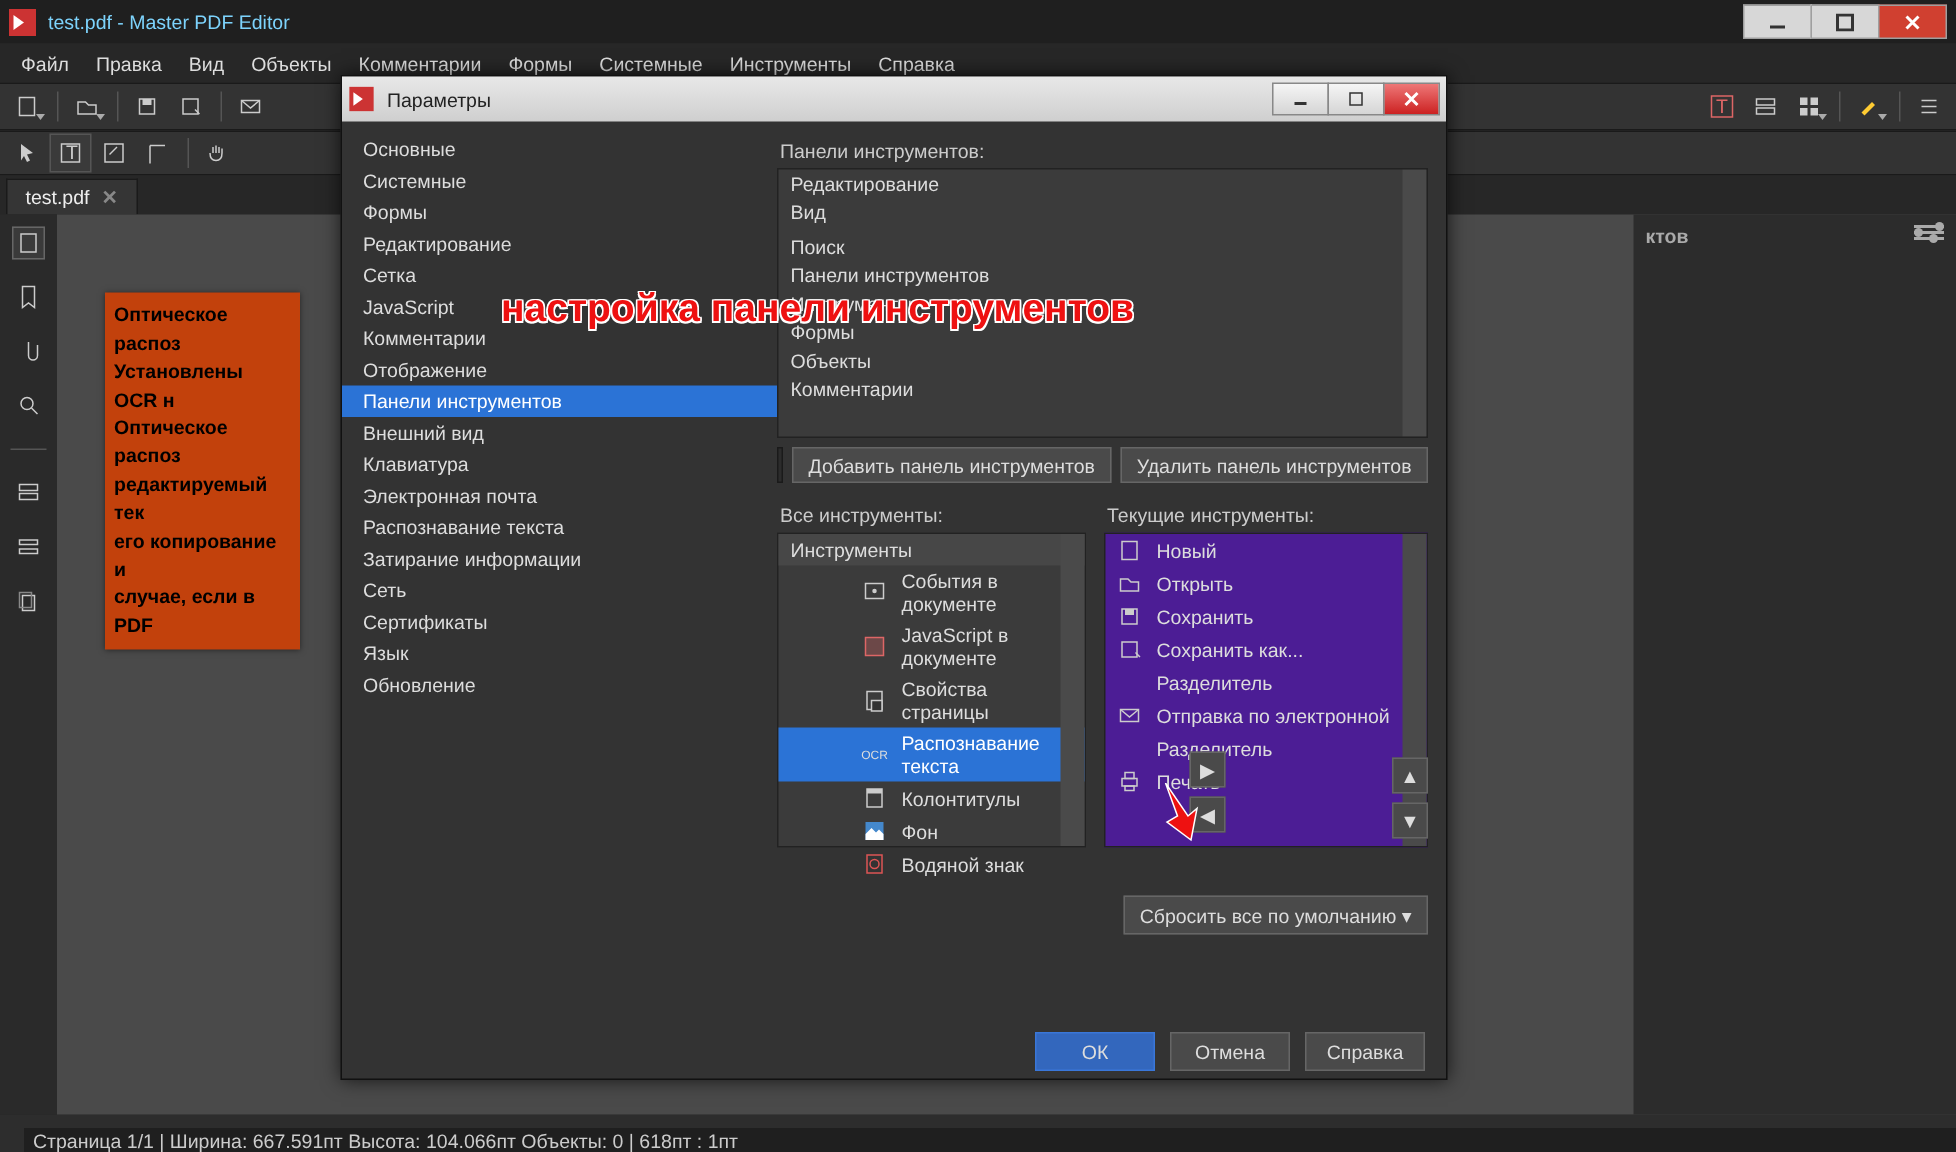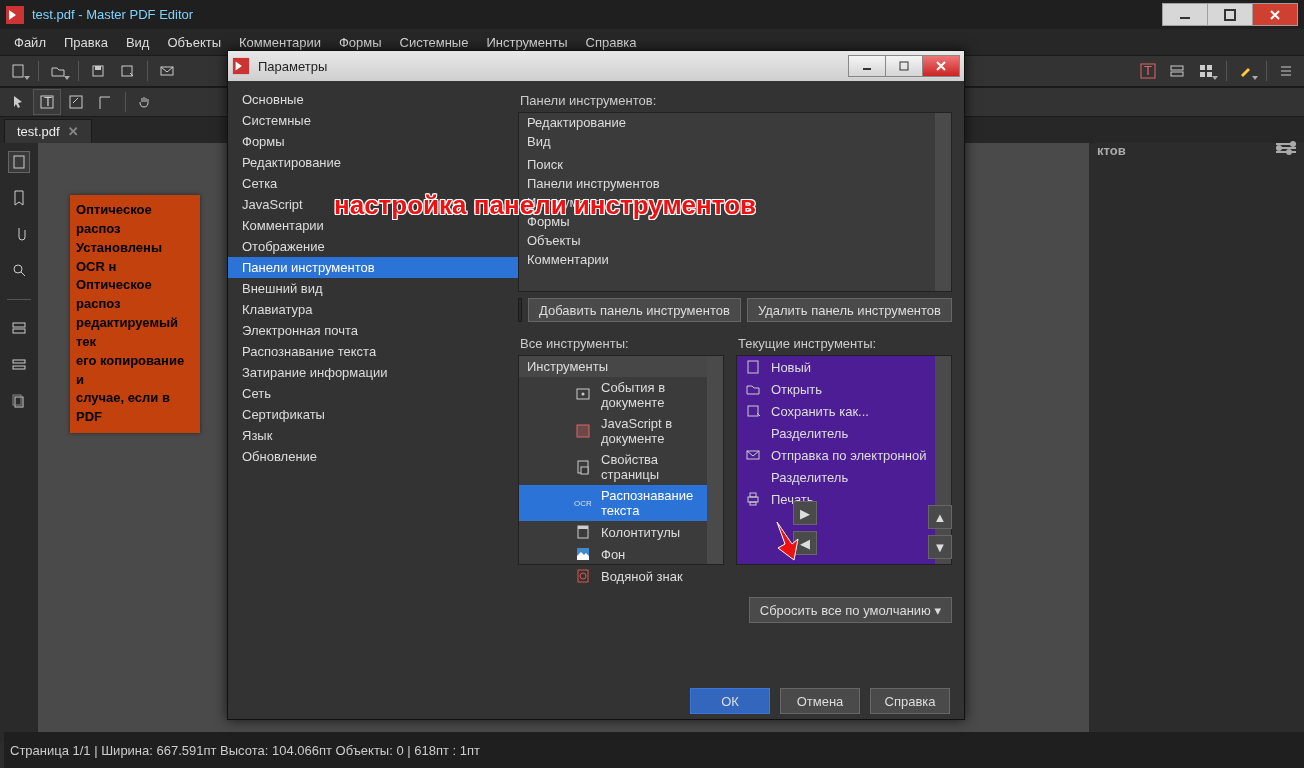--- a/index.html
+++ b/index.html
@@ -31,28 +31,28 @@
 
 .workspace { position:relative; height:600px; background:#262626;}
 .left-gutter { position:absolute; left:0; top:0; width:38px; height:100%; background:#2a2a2a; display:flex; flex-direction:column; align-items:center; gap:14px; padding-top:8px;}
 .gutter-icon{width:22px;height:22px;color:#bbb;display:flex;align-items:center;justify-content:center;}
 .gutter-icon.active{background:#3a3a3a;border:1px solid #666;}
 
 .canvas { position:absolute; left:38px; right:0; top:0; height:100%; background:#4a4a4a;}
 .page-preview { position:absolute; left:32px; top:52px; width:130px; background:#c2410c; color:#000; padding:6px; font-size:11px; font-weight:bold; line-height:1.45; box-shadow:0 0 4px rgba(0,0,0,.5);}
 
 .right-panel{position:absolute;right:0;top:0;width:215px;height:100%;background:#2c2c2c;}
-.rp-head{height:28px;display:flex;align-items:flex-start;padding:0 8px;color:#aaa;font-weight:bold;justify-content:space-between;}
+.rp-head{height:28px;display:flex;align-items:center;padding:0 8px;color:#aaa;font-weight:bold;justify-content:space-between;}
 .rp-body{padding:8px 10px;color:#ccc;}
 .settings-ic{width:20px;height:14px;display:flex;flex-direction:column;gap:2px;}
 .settings-ic span{height:2px;background:#aaa;position:relative;}
 .settings-ic span::after{content:"";position:absolute;width:6px;height:6px;background:#aaa;border-radius:50%;top:-2px;}
 .settings-ic span:nth-child(1)::after{right:0;} .settings-ic span:nth-child(2)::after{left:0;} .settings-ic span:nth-child(3)::after{right:4px;}
 
-.statusbar { position:absolute; bottom:0; left:4px; right:0; height:36px; background:#1f1f1f; color:#ccc; display:flex; align-items:center; padding:0 6px; gap:6px;}
+.statusbar { position:absolute; bottom:0; left:16px; right:0; height:16px; background:#1f1f1f; color:#ccc; display:flex; align-items:center; padding:0 6px; gap:6px;}
 
 
 .dialog { position:absolute; left:227px; top:50px; width:738px; height:670px; background:#333; border:1px solid #111; box-shadow:0 0 12px rgba(0,0,0,.7);}
 .dlg-titlebar{height:30px;background:linear-gradient(#e8e8e8,#cfcfcf);display:flex;align-items:center;padding:0 4px;}
 .dlg-ctrl{margin-left:auto;display:flex;}
 .dlg-btn{width:38px;height:22px;background:linear-gradient(#f5f5f5,#d5d5d5);border:1px solid #888;margin-left:-1px;display:flex;align-items:center;justify-content:center;}
 .dlg-btn.close{background:linear-gradient(#e77,#c22);}
 .dlg-body{display:flex;height:600px;}
 .dlg-nav{width:290px; padding:8px 0;}
 .dlg-nav div{padding:3px 14px;color:#ddd;cursor:default;}
@@ -450,20 +450,29 @@
                   <svg width="16" height="16">
                     <path d="M2 5h5l2 2h5v6H2z" fill="none" stroke="#ccc"></path>
                   </svg>
                 </span>
                 <span>Открыть</span>
               </div>
               <div class="it">
                 <span class="ic">
                   <svg width="16" height="16">
                     <rect x="3" y="3" width="10" height="10" fill="none" stroke="#ccc"></rect>
+                    <rect x="5" y="3" width="6" height="4" fill="#ccc"></rect>
+                  </svg>
+                </span>
+                <span>Сохранить</span>
+              </div>
+              <div class="it">
+                <span class="ic">
+                  <svg width="16" height="16">
+                    <rect x="3" y="3" width="10" height="10" fill="none" stroke="#ccc"></rect>
                     <path d="M12 10l3 3" stroke="#ccc"></path>
                   </svg>
                 </span>
                 <span>Сохранить как...</span>
               </div>
               <div class="it">
                 <span class="ic"></span>
                 <span>Разделитель</span>
               </div>
               <div class="it">

